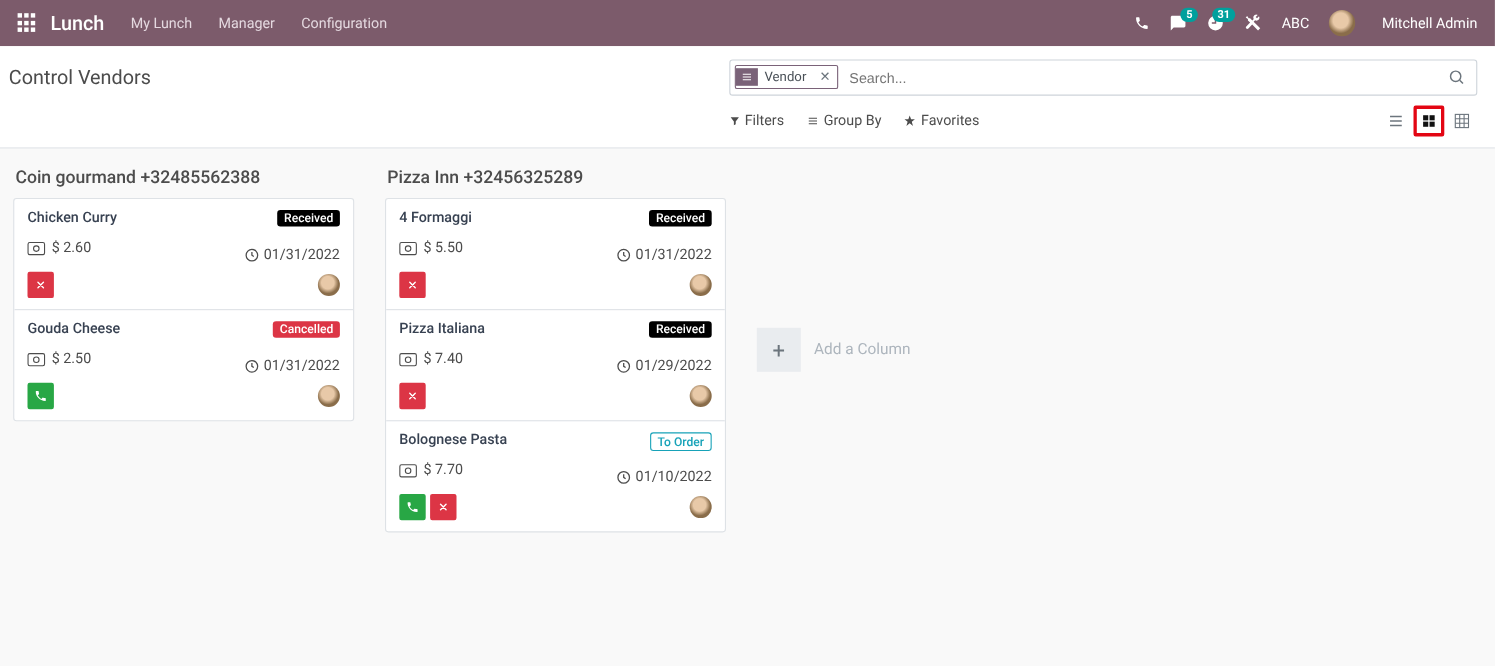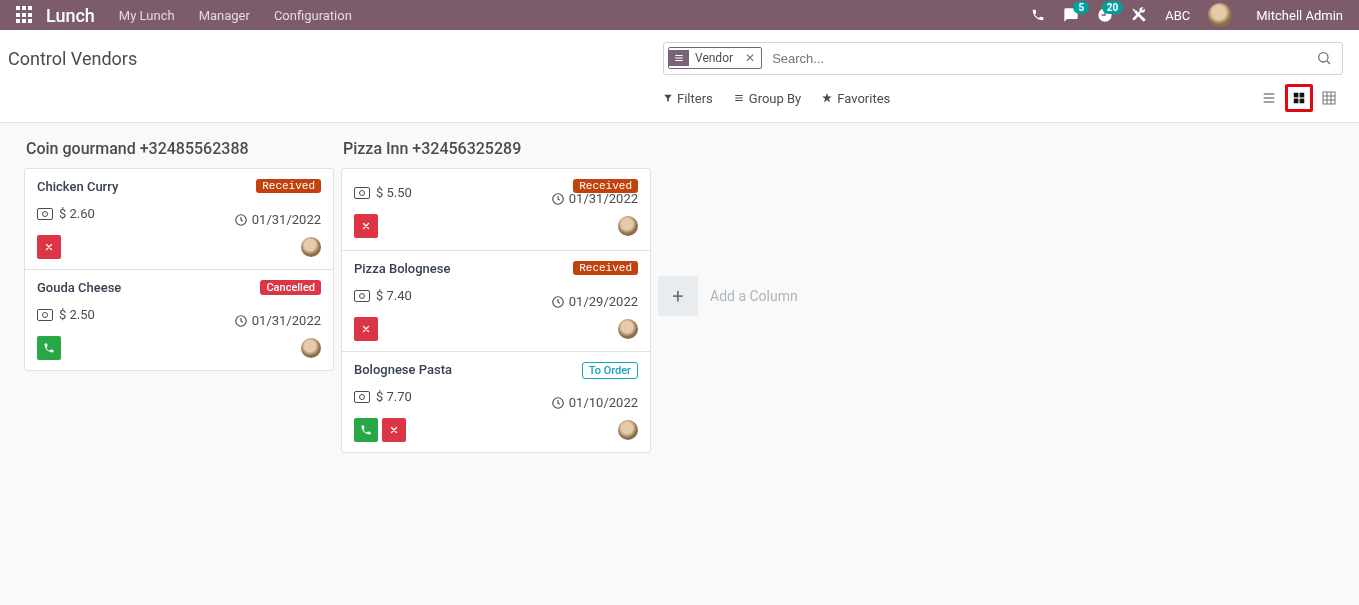--- a/index.html
+++ b/index.html
@@ -1,19 +1,19 @@
 <!DOCTYPE html>
 <html><head>
 <meta charset="utf-8">
 <style>
 * { box-sizing: border-box; margin: 0; padding: 0; }
 body { font-family: -apple-system, BlinkMacSystemFont, "Segoe UI", Roboto, "Helvetica Neue", sans-serif; font-size: 13px; color: #374151; background: #f9f9f9; }
 
 
-.navbar { background: #7c5b6b; color: #fff; height: 30px; display: flex; align-items: center; padding: 0 16px; }
+.navbar { background: #7c5b6b; color: #fff; height: 42px; display: flex; align-items: center; padding: 0 16px; }
 .apps-icon { width: 18px; height: 18px; display: inline-flex; flex-wrap: wrap; gap: 2px; margin-right: 12px; cursor: pointer; }
 .apps-icon span { width: 4px; height: 4px; background: #fff; }
 .brand { font-size: 18px; font-weight: 500; color: #fff; margin-right: 24px; }
 .nav-links { display: flex; gap: 24px; }
 .nav-link { color: #e5d9e0; font-size: 13px; cursor: pointer; }
 .nav-right { margin-left: auto; display: flex; align-items: center; gap: 18px; }
 .icon-btn { color: #fff; cursor: pointer; position: relative; display: flex; align-items: center; }
 .badge { background: #00a09d; color: #fff; font-size: 10px; font-weight: bold; padding: 1px 5px; border-radius: 8px; position: absolute; top: -6px; right: -10px; }
 .user-name { color: #fff; font-size: 13px; }
 .avatar { width: 24px; height: 24px; border-radius: 50%; background: radial-gradient(circle at 45% 40%, #e8c9a8 35%, #8a6d4a 60%); display: inline-block; }
@@ -34,32 +34,32 @@
 .ch-row2 { display: flex; align-items: center; padding: 6px 0 10px 0; }
 .filter-bar { display: flex; gap: 20px; color: #4c4c4c; font-size: 13px; }
 .filter-item { display: flex; align-items: center; gap: 4px; cursor: pointer; }
 .view-switch { margin-left: auto; display: flex; gap: 2px; }
 .view-btn { width: 28px; height: 28px; display: flex; align-items: center; justify-content: center; color: #6c757d; cursor: pointer; }
 .view-btn.active { color: #111; }
 .view-btn.highlighted { border: 3px solid #e30613; border-radius: 2px; padding: 2px; }
 .right-col { margin-left: auto; width: 680px; }
 
 
-.board { display: flex; gap: 7px; padding: 16px 24px; }
+.board { display: flex; gap: 28px; padding: 16px 12px; }
 .column { width: 310px; }
 .col-title { font-size: 16px; font-weight: 500; color: #4c4c4c; margin-bottom: 10px; padding-left: 2px; }
 .card-stack { border: 1px solid #dee2e6; border-radius: 3px; background: #fff; overflow: hidden; }
 .kcard { padding: 10px 12px 10px 12px; border-bottom: 1px solid #dee2e6; position: relative; min-height: 82px; }
 .kcard:last-child { border-bottom: none; }
 .kcard-title { font-size: 13px; color: #374151; margin-bottom: 6px; font-weight: 500; }
 .kcard-row { display: flex; align-items: center; justify-content: space-between; font-size: 13px; color: #4c4c4c; margin-bottom: 8px; }
 .price-wrap { display: flex; align-items: center; gap: 6px; }
 .date-wrap { display: flex; align-items: center; gap: 4px; margin-top: 12px; }
 .status-pill { position: absolute; top: 10px; right: 12px; font-size: 11px; padding: 1px 6px; border-radius: 3px; font-weight: 500; }
-.pill-received { background: #c2410c; color: #fff; font-family: Liberation Mono, monospace; }
+.pill-received { background: #000000; color: #fff; }
 .pill-cancelled { background: #dc3545; color: #fff; }
 .pill-toorder { background: #fff; color: #17a2b8; border: 1px solid #17a2b8; }
 .kcard-bottom { display: flex; align-items: center; justify-content: space-between; }
 .action-btns { display: flex; gap: 4px; }
 .sq-btn { width: 24px; height: 24px; display: flex; align-items: center; justify-content: center; border-radius: 2px; color: #fff; cursor: pointer; font-size: 12px; }
 .btn-red { background: #dc3545; }
 .btn-green { background: #28a745; }
 
 .add-column { width: 310px; display: flex; align-items: center; gap: 12px; color: #adb5bd; padding-top: 0; }
 .add-plus { width: 40px; height: 40px; background: #e9ecef; display: flex; align-items: center; justify-content: center; font-size: 20px; color: #6c757d; cursor: pointer; }
@@ -99,21 +99,21 @@
     <div class="icon-btn">
       <svg width="16" height="16" viewBox="0 0 24 24" fill="white">
           <path d="M20 2H4c-1.1 0-2 .9-2 2v18l4-4h14c1.1 0 2-.9 2-2V4c0-1.1-.9-2-2-2z"></path>
         </svg>
       <span class="badge">5</span>
     </div>
     <div class="icon-btn">
       <svg width="16" height="16" viewBox="0 0 24 24" fill="white">
           <path d="M12 2a10 10 0 100 20 10 10 0 000-20zm1 11H7v-2h4V6h2v7z"></path>
         </svg>
-      <span class="badge">20</span>
+      <span class="badge">31</span>
     </div>
     <div class="icon-btn">
       <svg width="16" height="16" viewBox="0 0 24 24" fill="white">
           <path d="M22 19l-9-9 2-2c1.5 1 3.5.8 4.8-.5 1.3-1.3 1.5-3.3.5-4.8l-2.7 2.7-1.8-1.8L18.5 1c-1.5-1-3.5-.8-4.8.5C12.4 2.8 12.2 4.8 13.2 6.3l-2 2-3-3h-2l-2-3-2 2 3 2v2l3 3-5.2 5.2c-.8.8-.8 2 0 2.8s2 .8 2.8 0L11 14l8 8 3-3z"></path>
         </svg>
     </div>
     <div class="icon-btn" style="font-size:13px;">ABC</div>
     <div class="icon-btn" style="gap:24px;">
       <span class="avatar"></span>
       <span class="user-name">Mitchell Admin</span>
@@ -254,20 +254,21 @@
             </div>
             <span class="avatar-sm"></span>
           </div>
         </div>
       </div>
     </div>
     <div class="column">
       <div class="col-title">Pizza Inn +32456325289</div>
       <div class="card-stack">
         <div class="kcard">
+          <div class="kcard-title">4 Formaggi</div>
           <div class="status-pill pill-received">Received</div>
           <div class="kcard-row">
             <div class="price-wrap">
               <span class="bill-icon"></span>
               <span>$ 5.50</span>
             </div>
             <div class="date-wrap">
               <svg width="14" height="14" viewBox="0 0 24 24" fill="none" stroke="#4c4c4c" stroke-width="2">
                 <circle cx="12" cy="12" r="9"></circle>
                 <path d="M12 7v5l3 2"></path>
@@ -280,21 +281,21 @@
               <div class="sq-btn btn-red">
                 <svg width="10" height="10" viewBox="0 0 24 24" fill="white">
                   <path d="M18 6L6 18M6 6l12 12" stroke="white" stroke-width="3" stroke-linecap="round"></path>
                 </svg>
               </div>
             </div>
             <span class="avatar-sm"></span>
           </div>
         </div>
         <div class="kcard">
-          <div class="kcard-title">Pizza Bolognese</div>
+          <div class="kcard-title">Pizza Italiana</div>
           <div class="status-pill pill-received">Received</div>
           <div class="kcard-row">
             <div class="price-wrap">
               <span class="bill-icon"></span>
               <span>$ 7.40</span>
             </div>
             <div class="date-wrap">
               <svg width="14" height="14" viewBox="0 0 24 24" fill="none" stroke="#4c4c4c" stroke-width="2">
                 <circle cx="12" cy="12" r="9"></circle>
                 <path d="M12 7v5l3 2"></path>

